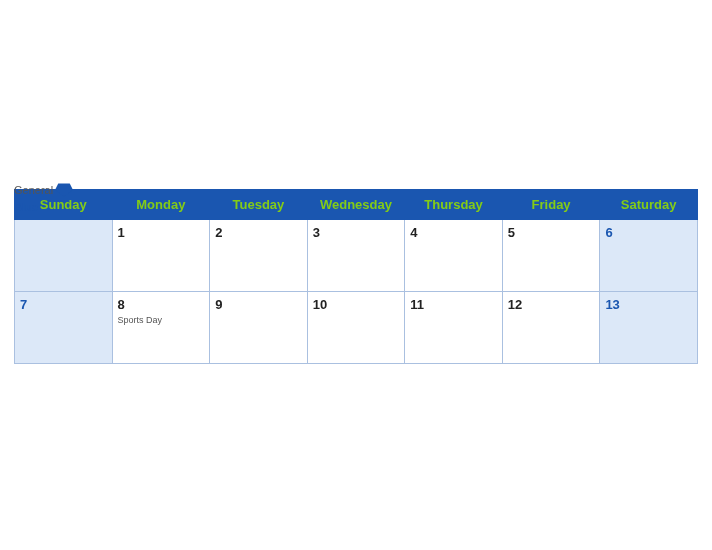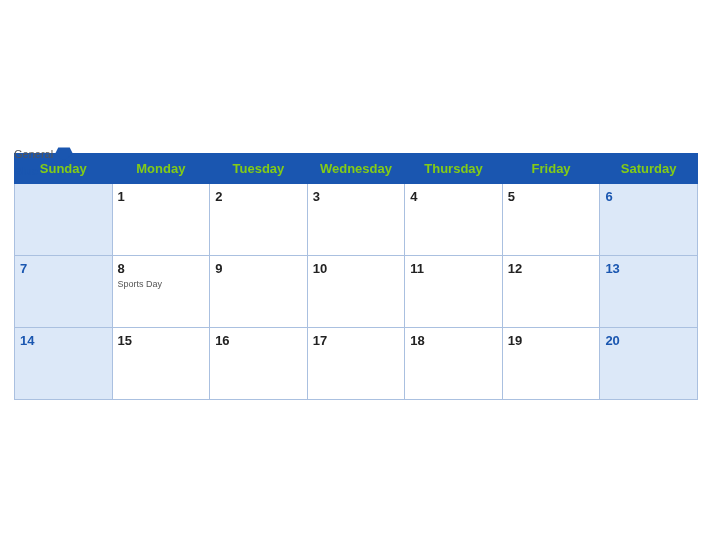--- a/index.html
+++ b/index.html
@@ -136,24 +136,15 @@
         </tr>
         <tr>
           <td class="sunday-col"><span class="day-number sunday-num">7</span></td>
           <td><span class="day-number">8</span><div class="event-label">Sports Day</div></td>
           <td><span class="day-number">9</span></td>
           <td><span class="day-number">10</span></td>
           <td><span class="day-number">11</span></td>
           <td><span class="day-number">12</span></td>
           <td class="saturday-col"><span class="day-number saturday-num">13</span></td>
         </tr>
-        <tr>
-          <td class="sunday-col"><span class="day-number sunday-num">14</span></td>
-          <td><span class="day-number">15</span></td>
-          <td><span class="day-number">16</span></td>
-          <td><span class="day-number">17</span></td>
-          <td><span class="day-number">18</span></td>
-          <td><span class="day-number">19</span></td>
-          <td class="saturday-col"><span class="day-number saturday-num">20</span></td>
-        </tr>
       </tbody>
   </table>
 </div>
 
 </body></html>

